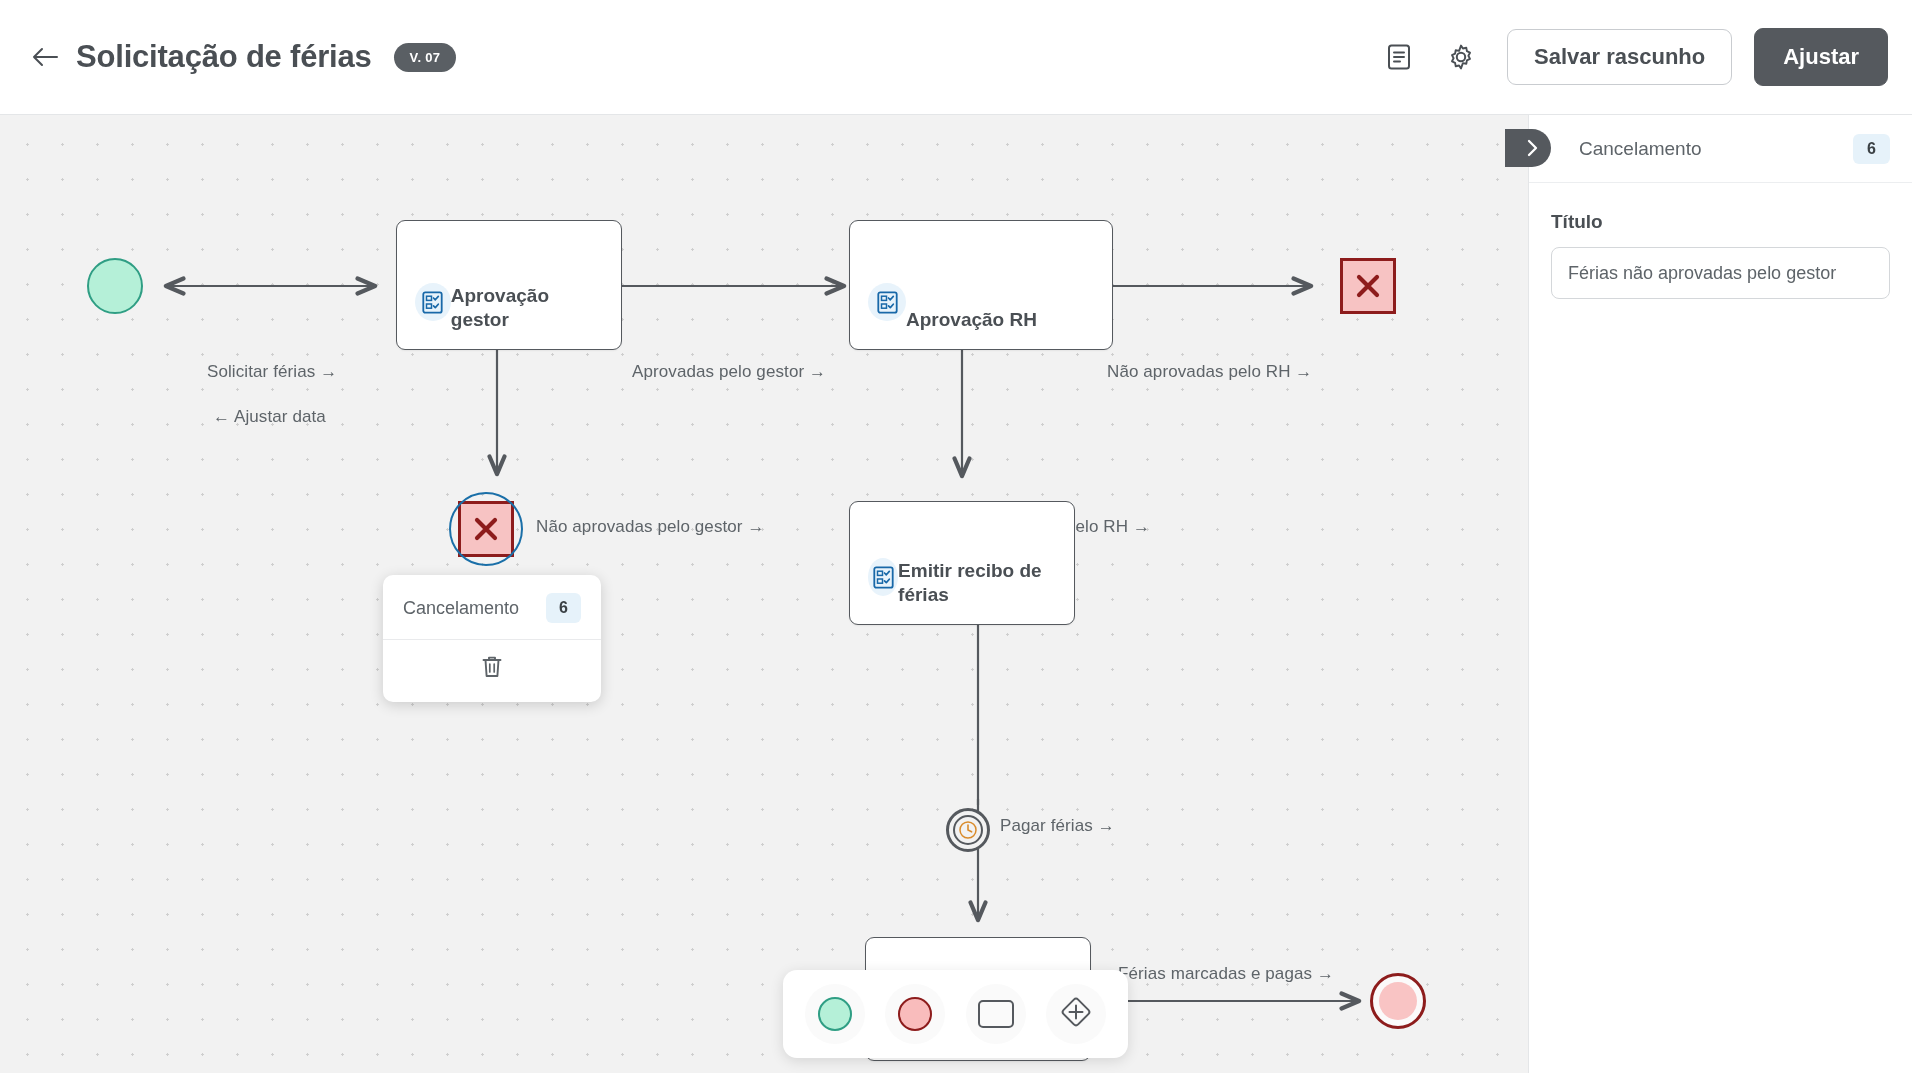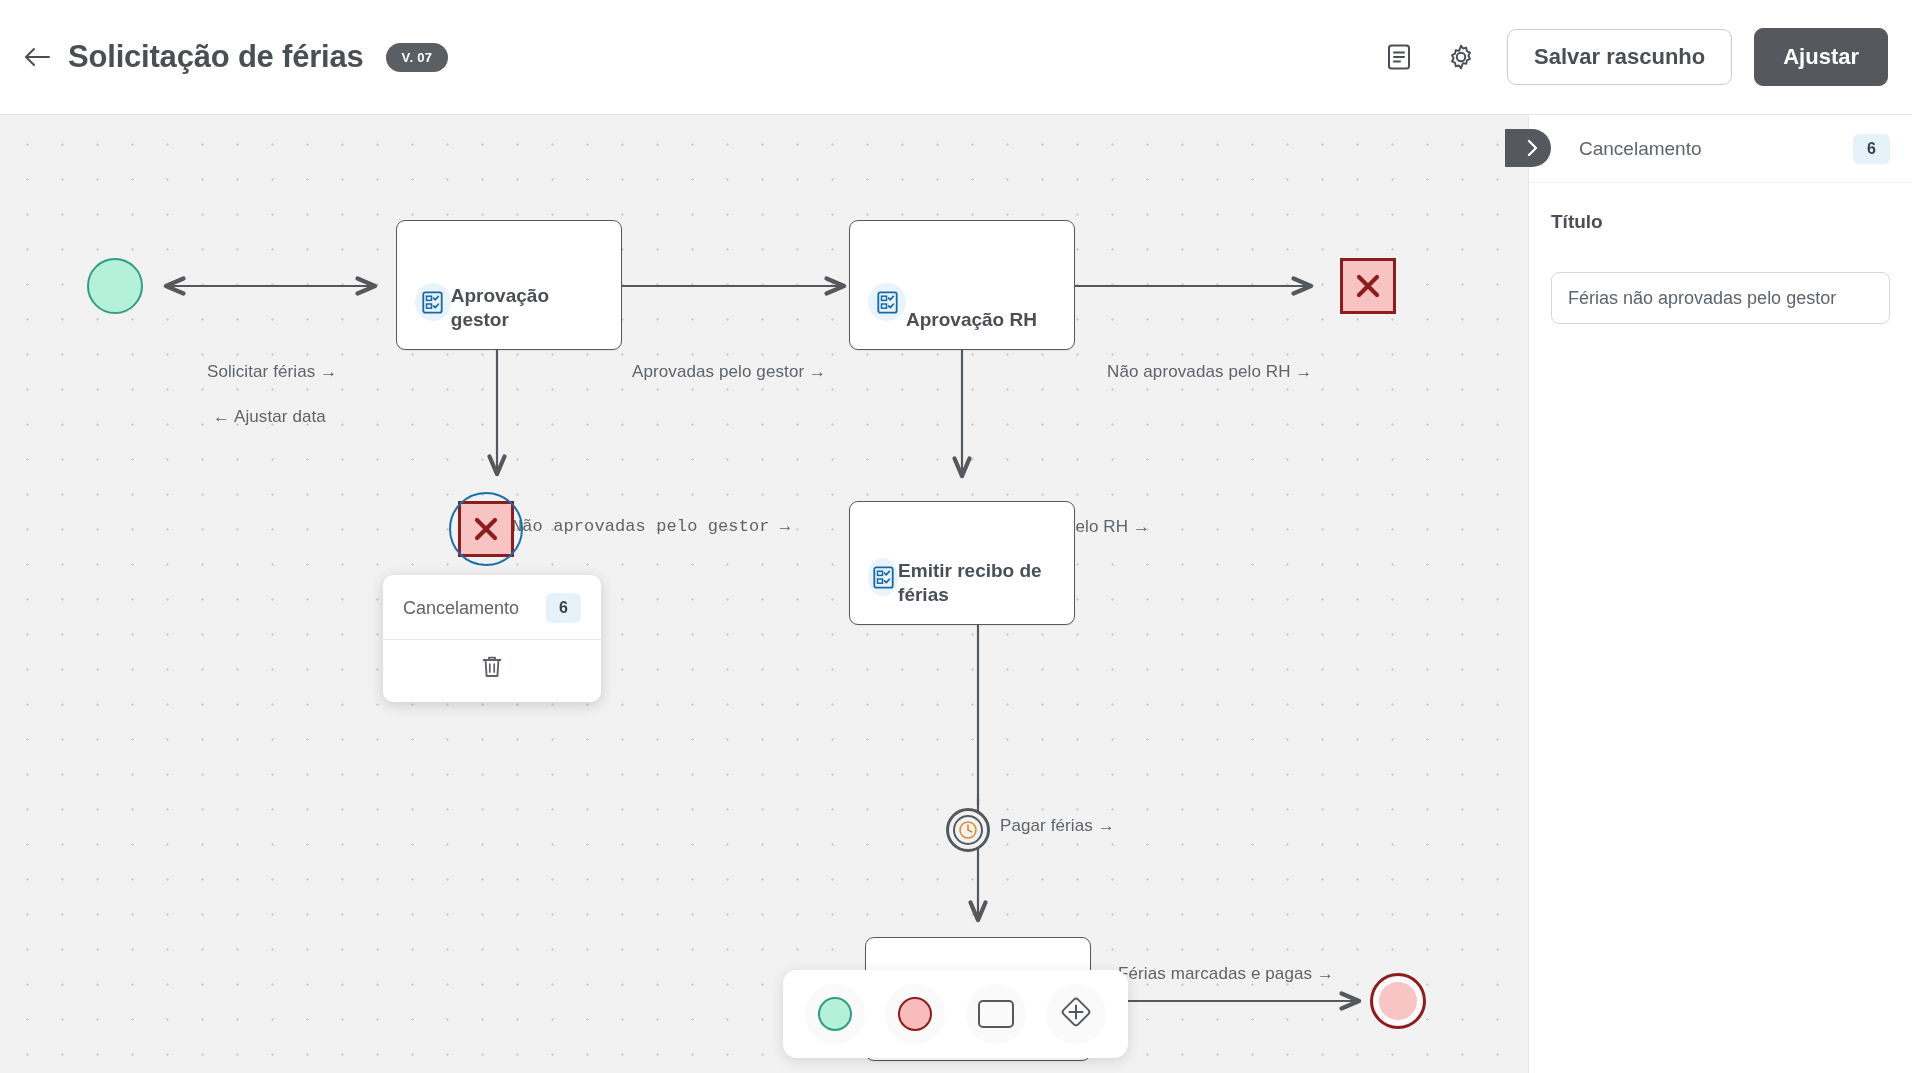--- a/index.html
+++ b/index.html
@@ -9,21 +9,21 @@
     background: #ffffff; overflow: hidden;
   }
   .app { position: relative; width: 1912px; height: 1073px; }
 
   
   .header {
     position: absolute; top: 0; left: 0; width: 1912px; height: 115px;
     background: #ffffff; border-bottom: 1px solid #e4e6e8;
     display: flex; align-items: center;
   }
-  .hdr-left { display: flex; align-items: center; padding-left: 20px; gap: 14px; }
+  .hdr-left { display: flex; align-items: center; padding-left: 28px; gap: 14px; }
   .back-arrow {
     width: 34px; height: 34px; display: flex; align-items: center; justify-content: center;
     color: #4a4f54; font-size: 27px; line-height: 1; cursor: pointer;
   }
   .page-title {
     font-size: 31px; font-weight: bold; color: #4a4f54; letter-spacing: -.2px;
     white-space: nowrap;
   }
   .version-pill {
     background: #5a5f64; color: #ffffff; font-size: 13px; font-weight: bold;
@@ -177,21 +177,21 @@
   .sb-title { font-size: 19px; color: #5e6469; }
   .sb-badge {
     background: #e6f2fa; color: #3b4145; font-size: 16px; font-weight: bold;
     border-radius: 6px; padding: 6px 14px;
   }
   .sb-body { padding: 28px 22px 0 22px; }
   .field-label { font-size: 19px; font-weight: bold; color: #4a4f54; margin-bottom: 14px; }
   .field-input {
     width: 100%; height: 52px; border: 1px solid #d4d7da; border-radius: 8px;
     padding: 0 16px; font-size: 18px; color: #5e6469;
-    font-family: "Liberation Sans", sans-serif; background: #ffffff; outline: none; margin-top: 25px;
+    font-family: "Liberation Sans", sans-serif; background: #ffffff; outline: none;
   }
 </style>
 </head>
 <body>
 
 <div class="app">
 
   <div class="header">
     <div class="hdr-left">
       <div class="back-arrow">
@@ -266,21 +266,21 @@
           <rect x="4.5" y="5.2" width="5" height="4.2" stroke="#1868a8" stroke-width="1.5"></rect>
           <rect x="4.5" y="13" width="5" height="4.2" stroke="#1868a8" stroke-width="1.5"></rect>
           <path d="M11.5 7 l1.8 1.8 3-3.4 M11.5 14.8 l1.8 1.8 3-3.4" stroke="#1868a8" stroke-width="1.7" fill="none" stroke-linecap="round" stroke-linejoin="round"></path>
         </svg>
       </div>
       <div class="task-label">Aprovação gestor</div>
     </div>
 
     <div class="edge-label" style="left:632px; top:247px;">Aprovadas pelo gestor  →</div>
 
-    <div class="node task" style="left:849px; top:105px; width:226px; height:130px;">
+    <div class="node task" style="left:849px; top:105px; width:264px; height:130px;">
       <div class="task-icon">
         <svg width="21" height="23" viewBox="0 0 21 23" fill="none">
           <rect x="1.3" y="1.3" width="18.4" height="20.4" rx="2" stroke="#1868a8" stroke-width="1.8"></rect>
           <rect x="4.5" y="5.2" width="5" height="4.2" stroke="#1868a8" stroke-width="1.5"></rect>
           <rect x="4.5" y="13" width="5" height="4.2" stroke="#1868a8" stroke-width="1.5"></rect>
           <path d="M11.5 7 l1.8 1.8 3-3.4 M11.5 14.8 l1.8 1.8 3-3.4" stroke="#1868a8" stroke-width="1.7" fill="none" stroke-linecap="round" stroke-linejoin="round"></path>
         </svg>
       </div>
       <div class="task-label">Aprovação RH</div>
     </div>
@@ -288,21 +288,21 @@
     <div class="edge-label" style="left:1107px; top:247px;">Não aprovadas pelo RH  →</div>
 
     <div class="node" style="left:1340px; top:143px;">
       <div class="ev-end-x">
         <svg width="34" height="34" viewBox="0 0 34 34">
           <path d="M8 8 L26 26 M26 8 L8 26" stroke="#8d1c1c" stroke-width="4.2" stroke-linecap="round"></path>
         </svg>
       </div>
     </div>
 
-    <div class="edge-label" style="left:512px; top:402px;font-family:Liberation Mono, monospace;">Não aprovadas pelo gestor  →</div>
+    <div class="edge-label" style="left:536px; top:402px;">Não aprovadas pelo gestor  →</div>
 
     <div class="node" style="left:458px; top:386px;">
       <div class="ev-sel-ring"></div>
       <div class="ev-end-x">
         <svg width="34" height="34" viewBox="0 0 34 34">
           <path d="M8 8 L26 26 M26 8 L8 26" stroke="#8d1c1c" stroke-width="4.2" stroke-linecap="round"></path>
         </svg>
       </div>
     </div>
 

